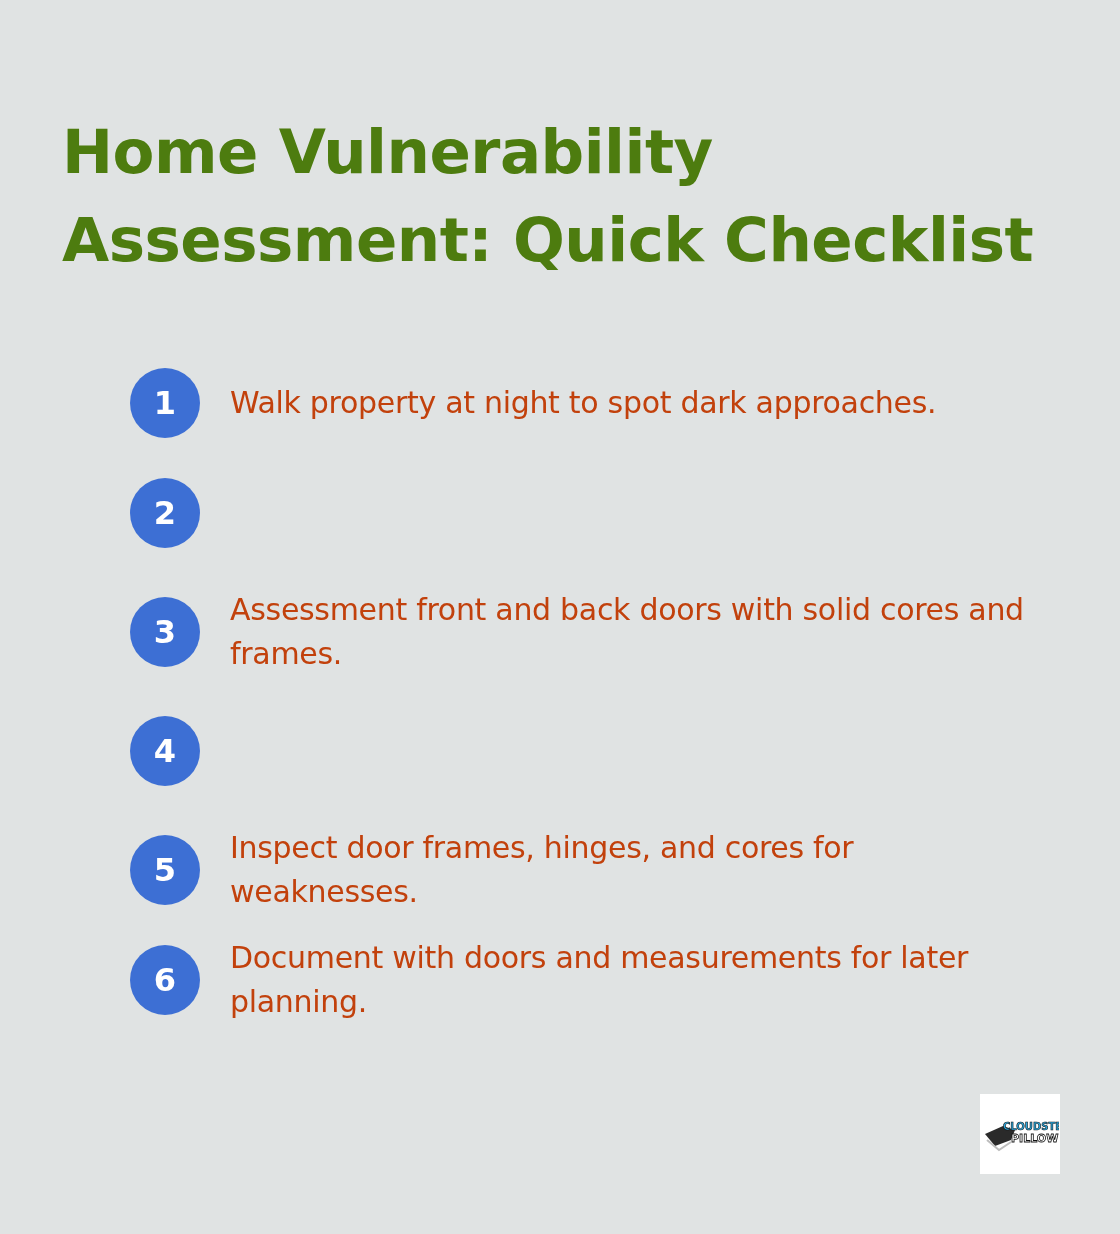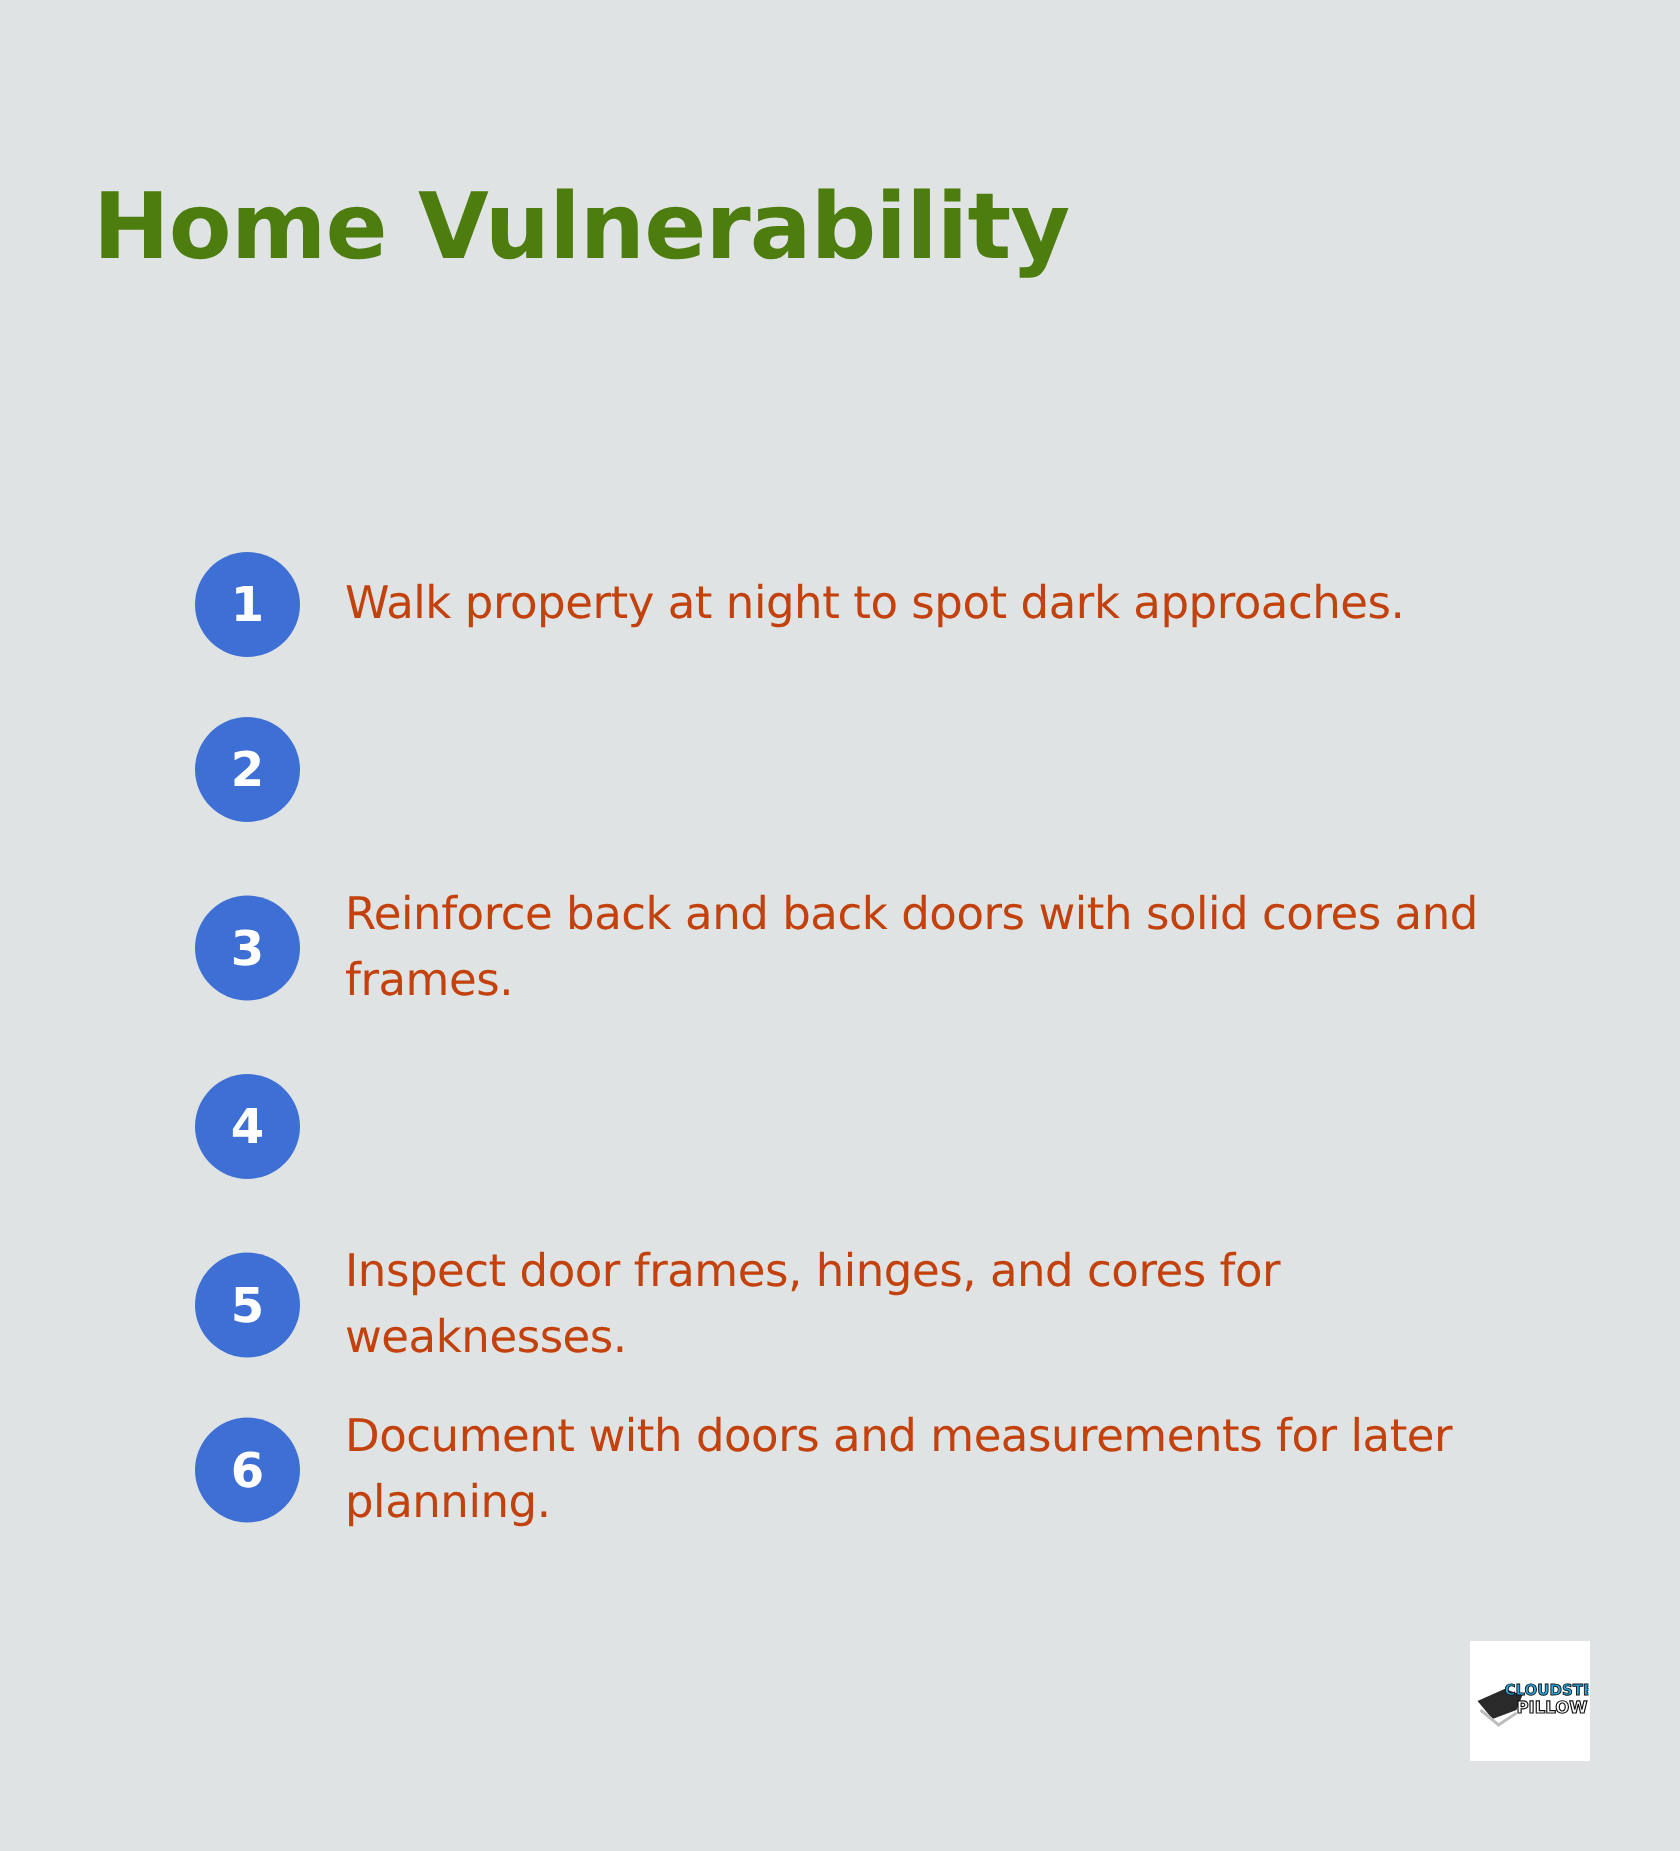--- a/index.html
+++ b/index.html
@@ -57,33 +57,34 @@
     width: 80px; height: 80px;
     background: #ffffff;
     display: flex; align-items: center; justify-content: center;
   }
 </style>
 </head>
 <body>
 
 <h1 class="title">
   <span>Home Vulnerability</span><br>
+  <span>Assessment: Quick Checklist</span>
 </h1>
 
 <div class="list">
   <div class="item" style="top:368px;">
     <div class="badge">1</div>
     <div class="text">Walk property at night to spot dark approaches.</div>
   </div>
   <div class="item" style="top:478px;">
     <div class="badge">2</div>
   </div>
   <div class="item" style="top:588px;">
     <div class="badge">3</div>
-    <div class="text">Reinforce back and back doors with solid cores and frames.</div>
+    <div class="text">Assessment front and back doors with solid cores and frames.</div>
   </div>
   <div class="item" style="top:716px;">
     <div class="badge">4</div>
   </div>
   <div class="item" style="top:826px;">
     <div class="badge">5</div>
     <div class="text">Inspect door frames, hinges, and cores for weaknesses.</div>
   </div>
   <div class="item" style="top:936px;">
     <div class="badge">6</div>

